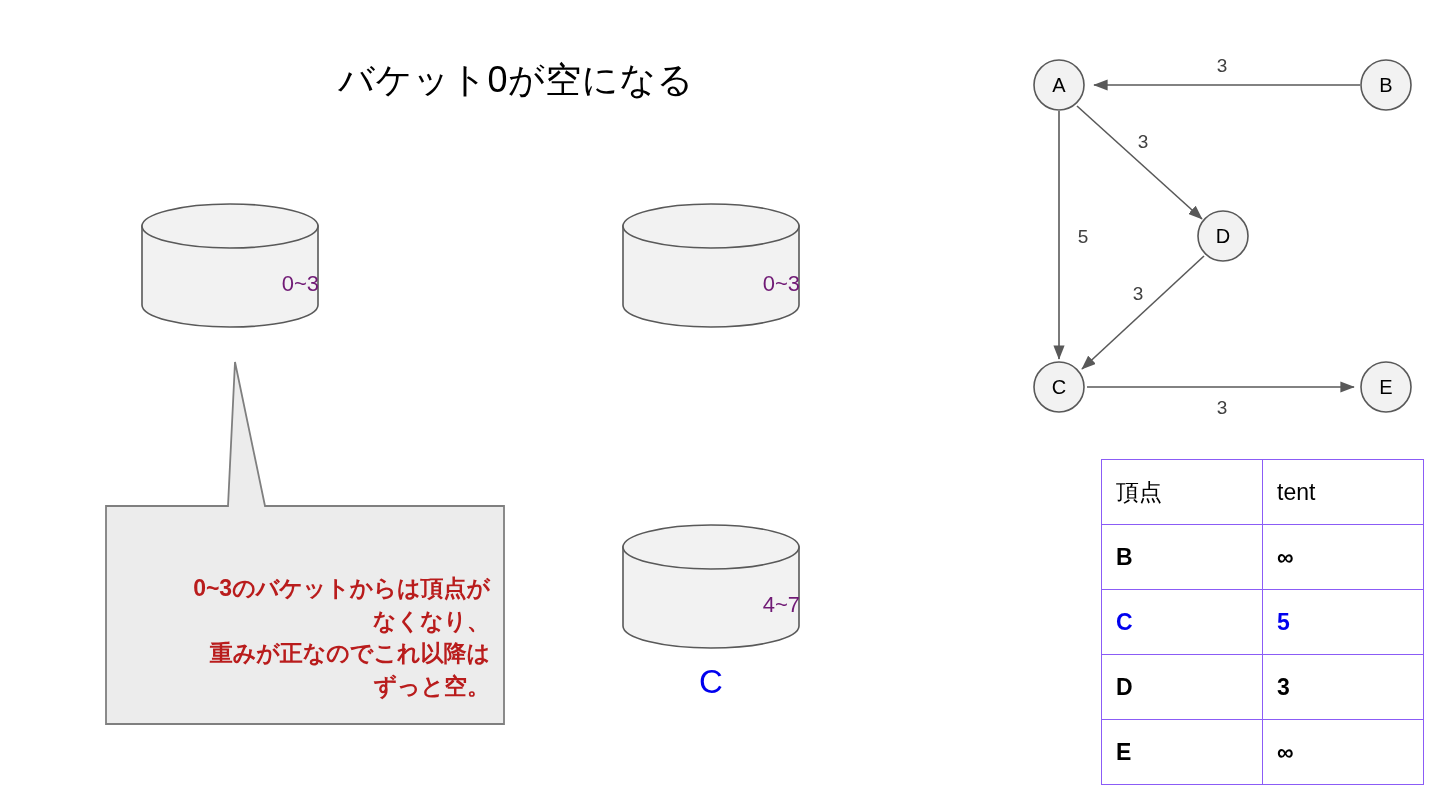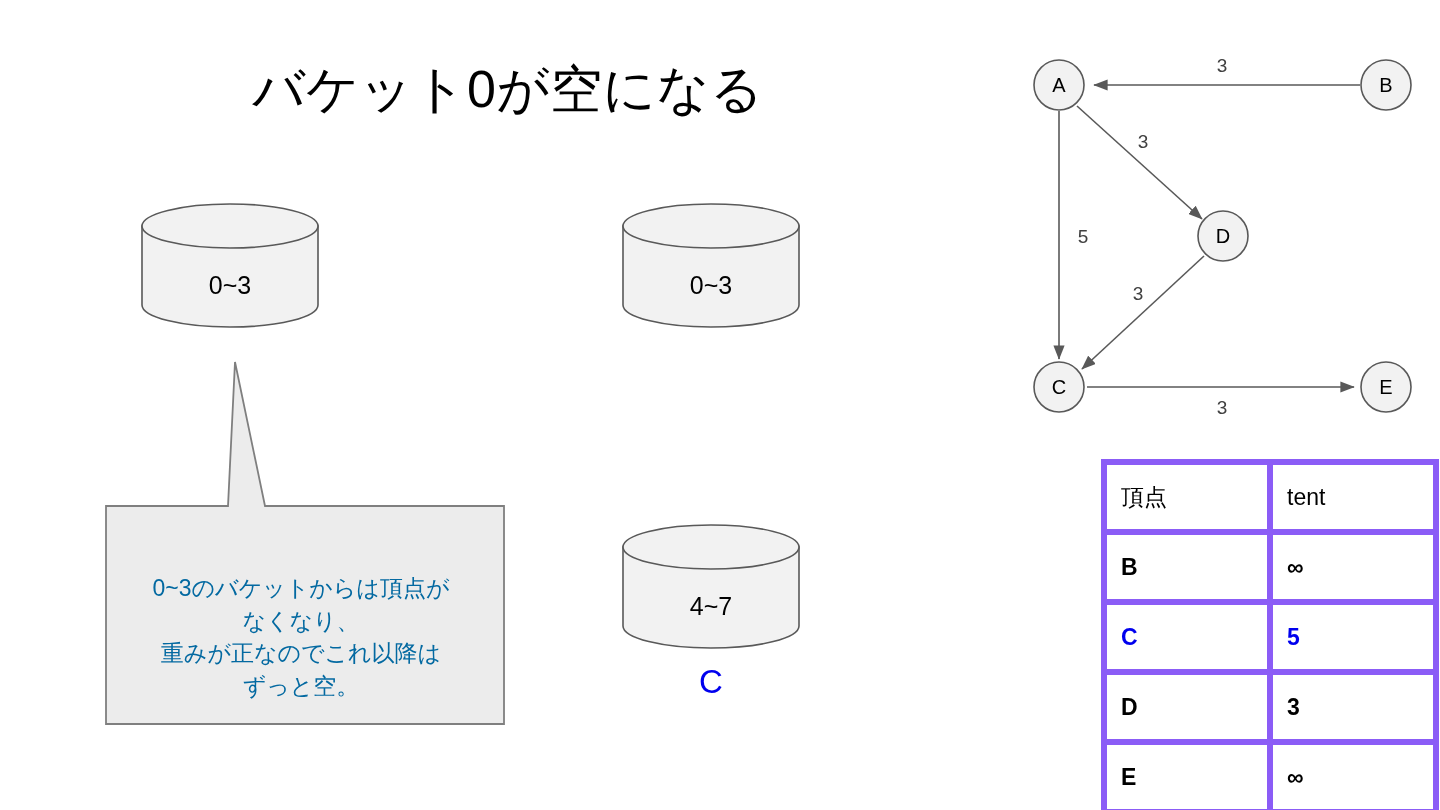--- a/index.html
+++ b/index.html
@@ -12,45 +12,45 @@
     height: 810px;
     position: relative;
     overflow: hidden;
     font-family: "Liberation Sans", "DejaVu Sans", sans-serif;
     color: #000000;
   }
 
   
   #slide-title {
     position: absolute;
-    left: 8px;
+    left: 16px;
     top: 58px;
     width: 1000px;
     text-align: center;
-    font-size: 52px;
+    font-size: 36px;
     font-weight: 400;
     line-height: 1.2;
     color: #000000;
     letter-spacing: 0.5px;
   }
 
   
   .bucket {
     position: absolute;
   }
   .bucket .cyl-svg {
     display: block;
   }
   .bucket .bucket-label {
     position: absolute;
     left: 0;
     width: 100%;
-    text-align: center;
-    font-size: 25px;
-    color: #000000;
+    text-align: right;
+    font-size: 22px;
+    color: #701a75;
     pointer-events: none;
   }
   .bucket-under-label {
     position: absolute;
     text-align: center;
     font-size: 33px;
     font-weight: 400;
     color: #0000ee;
   }
 
@@ -60,25 +60,25 @@
     left: 100px;
     top: 352px;
     width: 410px;
     height: 385px;
   }
   #callout-text {
     position: absolute;
     left: 112px;
     top: 572px;
     width: 378px;
-    text-align: center;
+    text-align: right;
     font-size: 23px;
-    font-weight: normal;
+    font-weight: bold;
     line-height: 1.42;
-    color: #0369a1;
+    color: #b91c1c;
     white-space: pre-line;
   }
 
   
   #graph {
     position: absolute;
     left: 1010px;
     top: 40px;
     width: 420px;
     height: 400px;
@@ -102,21 +102,21 @@
   
   #tent-table {
     position: absolute;
     left: 1101px;
     top: 459px;
     width: 292px;
     border-collapse: collapse;
     table-layout: fixed;
   }
   #tent-table td {
-    border: 6px solid #8b5cf6;
+    border: 1px solid #8b5cf6;
     height: 64px;
     padding: 0 0 0 14px;
     font-size: 23px;
     font-weight: bold;
     vertical-align: middle;
     color: #000000;
   }
   #tent-table td.col-a { width: 146px; }
   #tent-table td.col-b { width: 146px; }
   #tent-table tr.header td {

